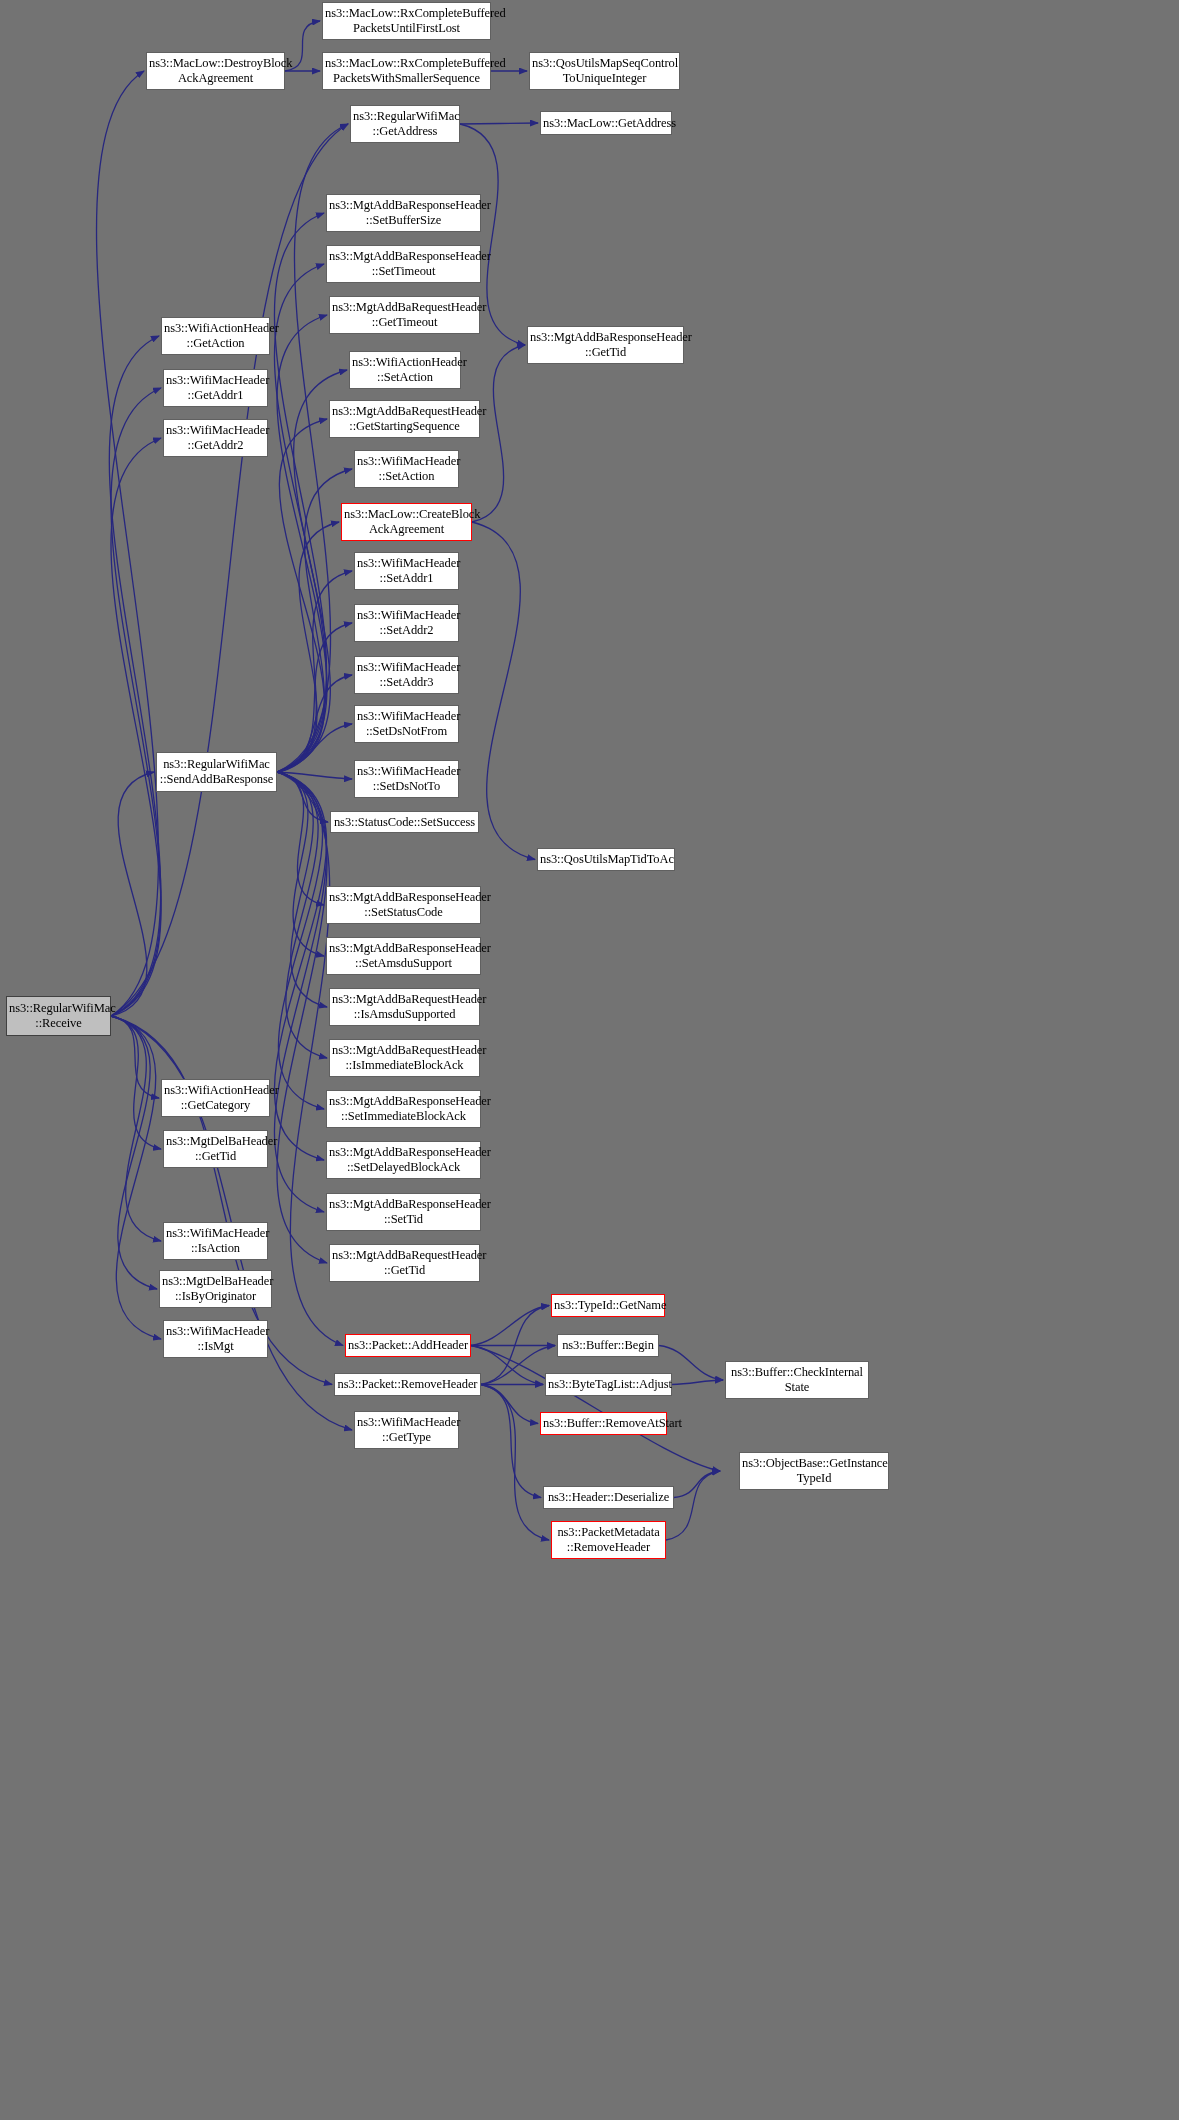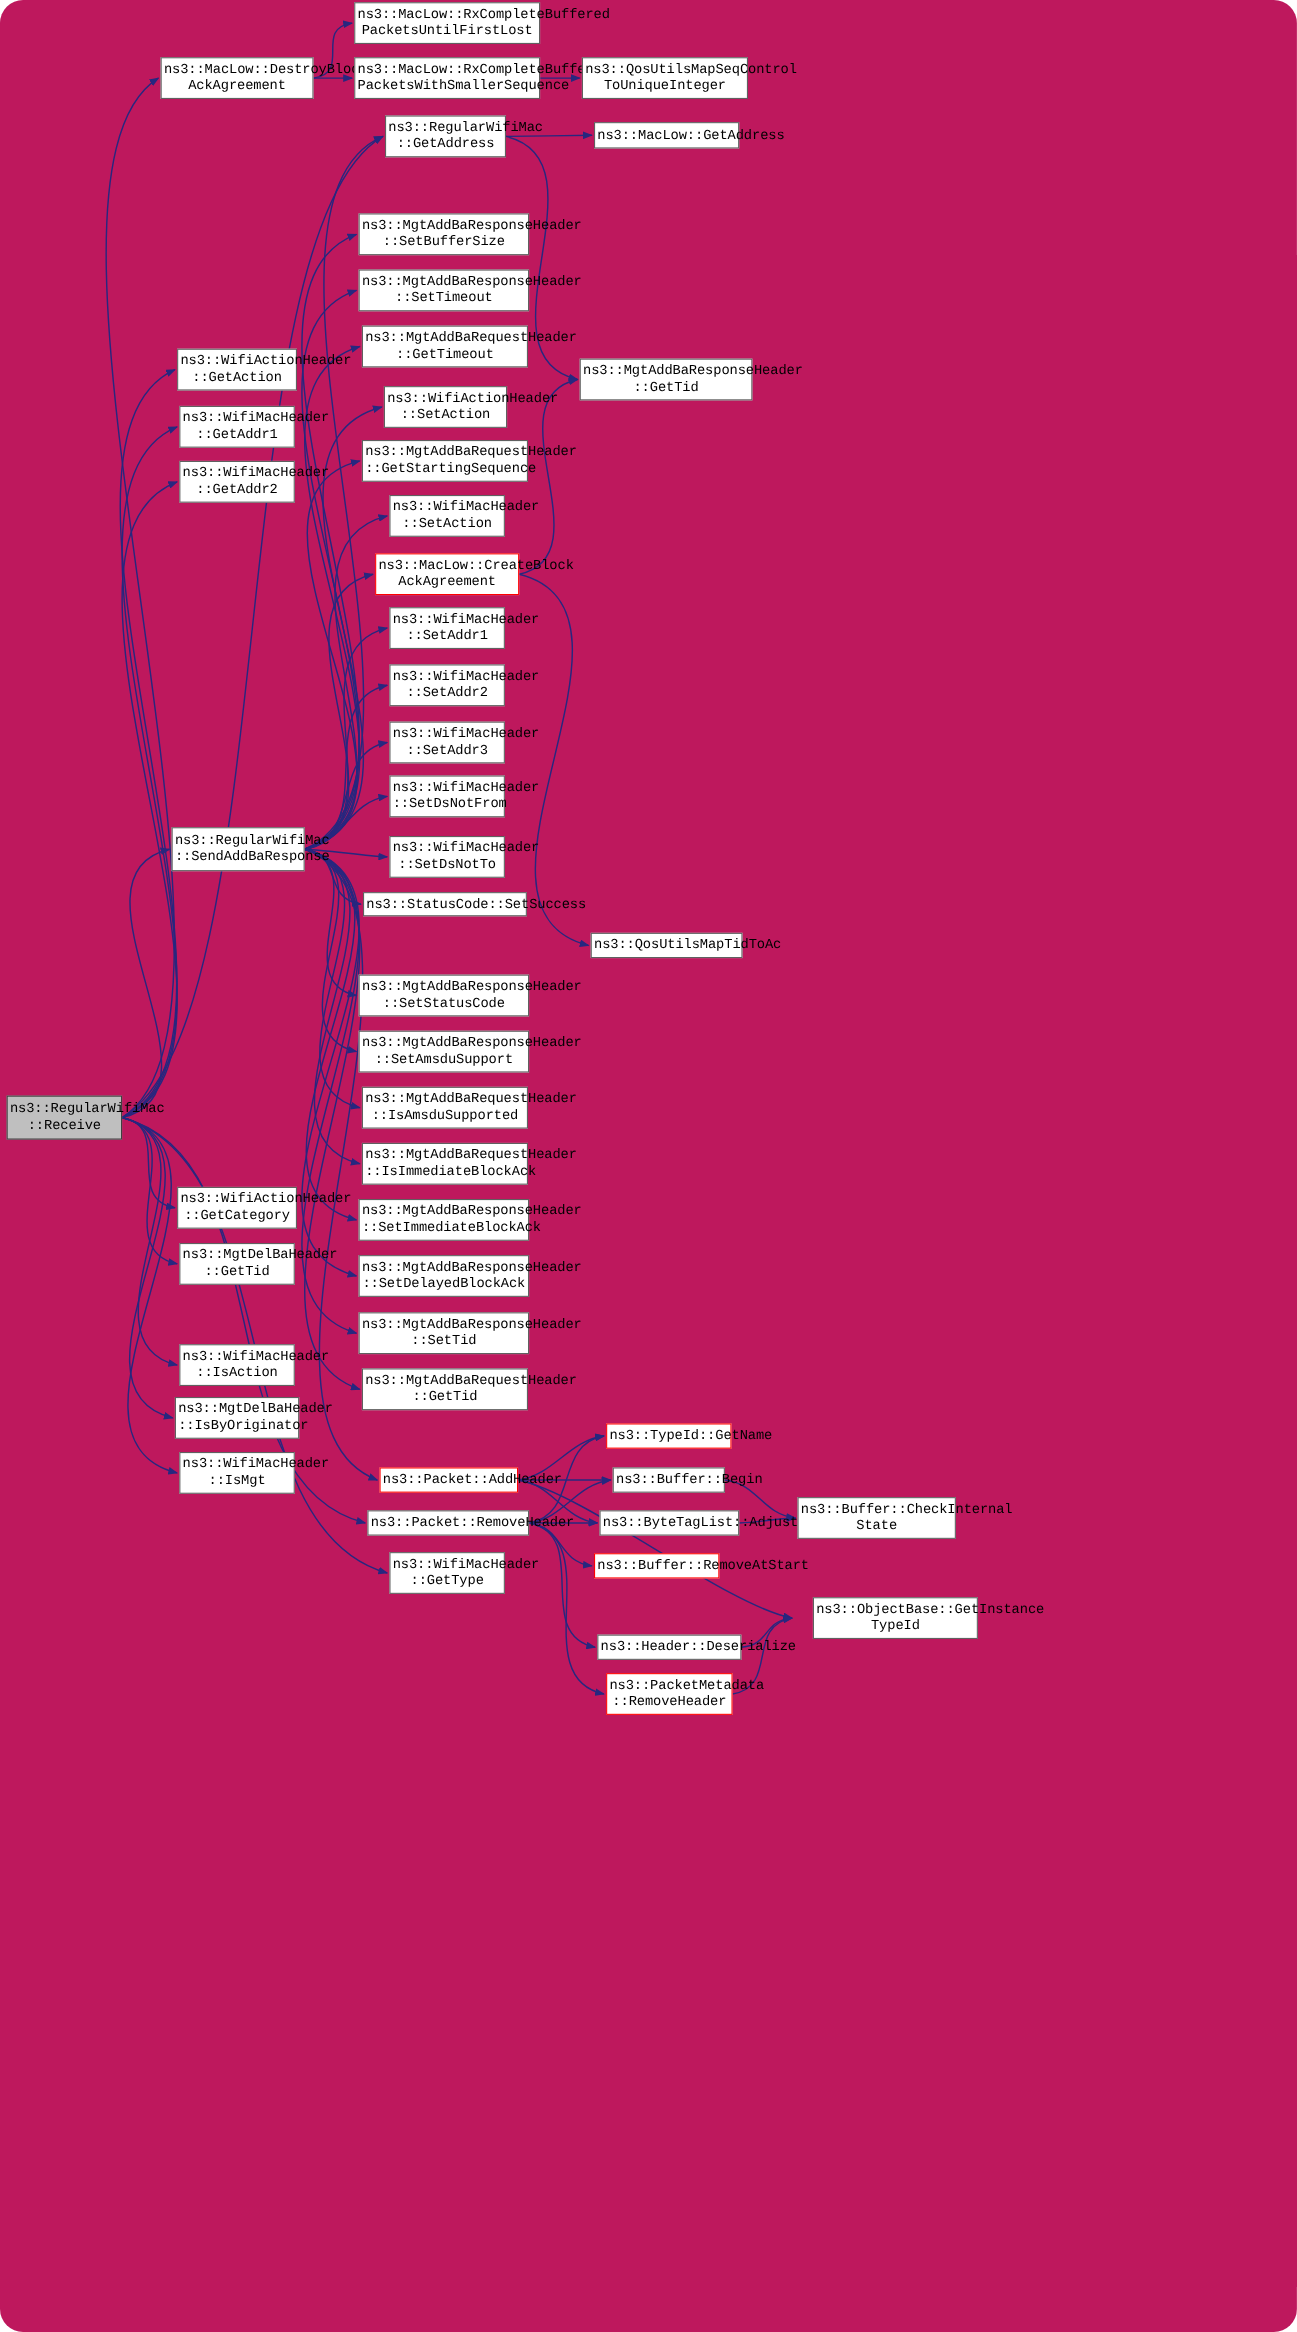--- a/index.html
+++ b/index.html
@@ -4,24 +4,23 @@
 <style>
   html, body {
     margin: 0;
     padding: 0;
     background: #ffffff;
   }
   #canvas {
     position: relative;
     width: 1179px;
     height: 2120px;
-    background: #be185d;
-    font-family: Liberation Mono, monospace;
+    background: #737373;
+    font-family: Liberation Serif, serif;
     overflow: hidden;
-    border-radius: 21px;
   }
   #edge-layer {
     position: absolute;
     left: 0;
     top: 0;
     width: 1179px;
     height: 2120px;
     pointer-events: none;
   }
   .node {
@@ -196,21 +195,21 @@
 ::IsByOriginator</span></div>
       <div class="node" style="left: 163px; top: 1320px; width: 105px; height: 38px;"><span>ns3::WifiMacHeader
 ::IsMgt</span></div>
       <div class="node red" style="left: 551px; top: 1294px; width: 114px; height: 23px;"><span>ns3::TypeId::GetName</span></div>
       <div class="node red" style="left: 345px; top: 1334px; width: 126px; height: 23px;"><span>ns3::Packet::AddHeader</span></div>
       <div class="node" style="left: 557px; top: 1334px; width: 102px; height: 23px;"><span>ns3::Buffer::Begin</span></div>
       <div class="node" style="left: 725px; top: 1361px; width: 144px; height: 38px;"><span>ns3::Buffer::CheckInternal
 State</span></div>
       <div class="node" style="left: 334px; top: 1373px; width: 147px; height: 23px; justify-content: flex-end;"><span>ns3::Packet::RemoveHeader</span></div>
       <div class="node" style="left: 545px; top: 1373px; width: 127px; height: 23px;"><span>ns3::ByteTagList::Adjust</span></div>
-      <div class="node red" style="left: 540px; top: 1412px; width: 114px; height: 23px;"><span>ns3::Buffer::RemoveAtStart</span></div>
+      <div class="node red" style="left: 540px; top: 1412px; width: 127px; height: 23px;"><span>ns3::Buffer::RemoveAtStart</span></div>
       <div class="node" style="left: 354px; top: 1411px; width: 105px; height: 38px;"><span>ns3::WifiMacHeader
 ::GetType</span></div>
       <div class="node" style="left: 739px; top: 1452px; width: 150px; height: 38px;"><span>ns3::ObjectBase::GetInstance
 TypeId</span></div>
       <div class="node" style="left: 543px; top: 1486px; width: 131px; height: 23px;"><span>ns3::Header::Deserialize</span></div>
       <div class="node red" style="left: 551px; top: 1521px; width: 115px; height: 38px;"><span>ns3::PacketMetadata
 ::RemoveHeader</span></div>
     </div>
 </div>
 

